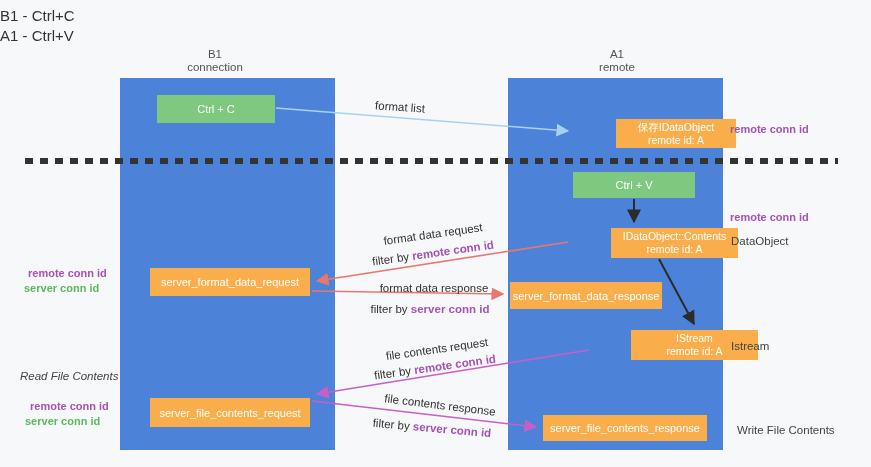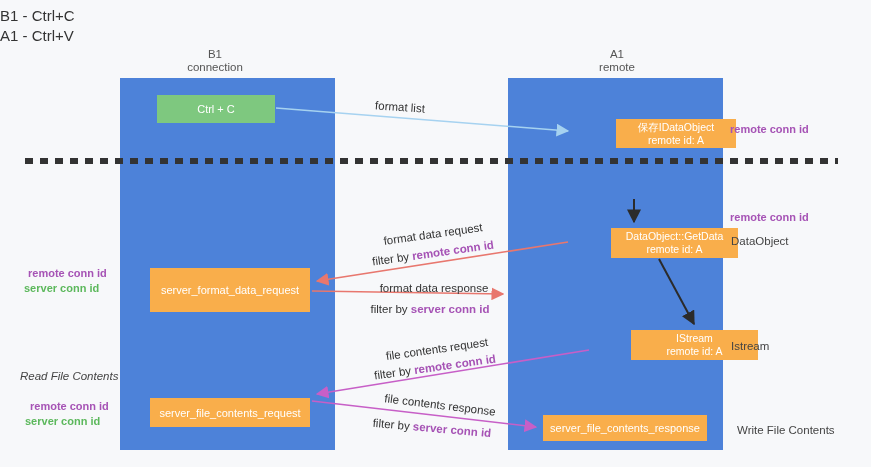--- a/index.html
+++ b/index.html
@@ -100,30 +100,36 @@
 
   <div class="box green f11" style="left:157px;top:95px;width:118px;height:28px;">
     <span>Ctrl + C</span>
   </div>
 
   <div class="box orange f105" style="left:575px;top:119px;width:120px;height:29px;">
     <span class="l1">保存IDataObject</span>
     <span class="l2">remote id: A</span>
   </div>
 
+  <div class="box green f11" style="left:573px;top:172px;width:122px;height:26px;">
+    <span>Ctrl + V</span>
+  </div>
 
   <div class="box orange f105" style="left:570px;top:228px;width:127px;height:30px;">
-    <span class="l1">DataObject::GetData</span>
+    <span class="l1">IDataObject::Contents</span>
     <span class="l2">remote id: A</span>
   </div>
 
-  <div class="box orange f11" style="left:150px;top:268px;width:160px;height:44px;">
+  <div class="box orange f11" style="left:150px;top:268px;width:160px;height:28px;">
     <span>server_format_data_request</span>
   </div>
 
+  <div class="box orange f11" style="left:510px;top:282px;width:152px;height:27px;">
+    <span>server_format_data_response</span>
+  </div>
 
   <div class="box orange f105" style="left:590px;top:330px;width:127px;height:30px;">
     <span class="l1">IStream</span>
     <span class="l2">remote id: A</span>
   </div>
 
   <div class="box orange f11" style="left:150px;top:398px;width:160px;height:29px;">
     <span>server_file_contents_request</span>
   </div>
 

